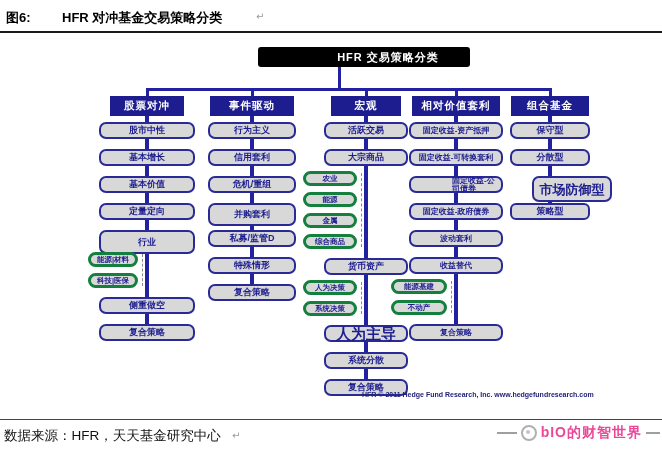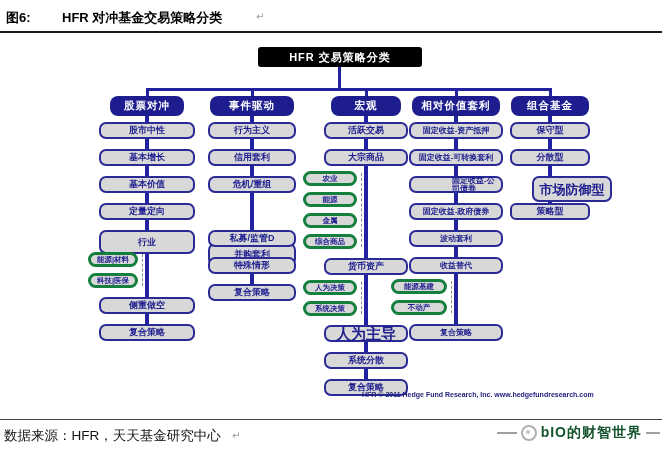--- a/index.html
+++ b/index.html
@@ -6,25 +6,25 @@
   #page{position:relative;width:662px;height:458px;background:#ffffff;overflow:hidden;
         font-family:"Liberation Sans","DejaVu Sans",sans-serif;}
   
   .fig-label{position:absolute;left:6px;top:9px;font-size:13px;font-weight:bold;color:#000;}
   .fig-title{position:absolute;left:62px;top:9px;font-size:13px;font-weight:bold;color:#000;}
   .return-mark{position:absolute;top:11px;font-size:10px;color:#9a9a9a;}
   .head-rule{position:absolute;left:0;top:31px;width:662px;height:2px;background:#1a1a1a;}
   
   .root-box{position:absolute;left:258px;top:47px;width:164px;height:20px;background:#000;
             color:#fff;font-size:11px;font-weight:bold;display:flex;align-items:center;
-            justify-content:center;border-radius:3px;z-index:3;letter-spacing:1px;}
+            justify-content:center;border-radius:3px;z-index:3;letter-spacing:1px;padding-left:48px;}
   .stem{position:absolute;background:#2222a0;z-index:0;}
   .col-header{position:absolute;height:20px;background:#1d1d8f;color:#fff;font-weight:bold;
               font-size:10.5px;display:flex;align-items:center;justify-content:center;
-              border-radius:8px;z-index:3;letter-spacing:1px;}
+              border-radius:0;z-index:3;letter-spacing:1px;}
   .box-child{position:absolute;background:#d8d8d8;border:2px solid #2a2a96;border-radius:7px;
              color:#1d1d8f;font-weight:bold;display:flex;align-items:center;justify-content:center;
              z-index:2;line-height:1;box-sizing:border-box;}
   .vline{position:absolute;width:4px;background:#2222a0;z-index:0;}
   .drop{position:absolute;width:3px;background:#2222a0;z-index:0;}
   .rail{position:absolute;height:3px;background:#2222a0;z-index:0;}
   .pill{position:absolute;background:#d8d8d8;border:3px solid #15803d;border-radius:9px;
         color:#1d1d8f;font-weight:bold;font-size:7.5px;display:flex;align-items:center;
         justify-content:center;z-index:2;line-height:1;box-sizing:border-box;}
   .dash-rail{position:absolute;width:0;border-left:1px dashed #8a8a8a;z-index:1;}
@@ -33,21 +33,21 @@
   
   .foot-rule{position:absolute;left:0;top:419px;width:662px;height:1px;background:#444;}
   .source-note{position:absolute;left:4px;top:427px;font-size:13.5px;color:#111;}
   .source-return{position:absolute;top:430px;font-size:10px;color:#9a9a9a;}
   .watermark{position:absolute;right:2px;top:424px;display:flex;align-items:center;gap:4px;z-index:3;}
   .wm-line{width:20px;height:2px;background:#9f9f9f;}
   .wm-line.short{width:14px;}
   .wm-icon{width:12px;height:12px;border:2px solid #b0b0b0;border-radius:50%;position:relative;}
   .wm-icon:after{content:"";position:absolute;left:3px;top:3px;width:4px;height:4px;
                  background:#c4c4c4;border-radius:50%;}
-  .wm-text{font-size:14px;font-weight:bold;color:#14532d;letter-spacing:1px;}
+  .wm-text{font-size:14px;font-weight:bold;color:#ec4899;letter-spacing:1px;}
 </style>
 </head>
 <body>
 
 <div id="page">
 
   <span class="fig-label">图6:</span>
   <span class="fig-title">HFR 对冲基金交易策略分类</span>
   <span class="return-mark" style="left:256px;">↵</span>
   <div class="head-rule"></div>
@@ -68,21 +68,21 @@
       <div class="pill" style="left: 88px; top: 273px; width: 50px; height: 15px;">科技|医保</div>
       <div class="dash-rail" style="left: 142px; top: 254px; height: 32px;"></div>
       <div class="box-child" style="left: 99px; top: 297px; width: 96px; height: 17px; font-size: 9px;">侧重做空</div>
       <div class="box-child" style="left: 99px; top: 324px; width: 96px; height: 17px; font-size: 9px;">复合策略</div>
       <div class="vline" style="left: 145px; top: 114px; height: 218.5px;"></div>
       <div class="drop" style="left: 250.5px; top: 88px; height: 8px;"></div>
       <div class="col-header" style="left: 210px; top: 96px; width: 84px;">事件驱动</div>
       <div class="box-child" style="left: 208px; top: 122px; width: 88px; height: 17px; font-size: 9px;">行为主义</div>
       <div class="box-child" style="left: 208px; top: 149px; width: 88px; height: 17px; font-size: 9px;">信用套利</div>
       <div class="box-child" style="left: 208px; top: 176px; width: 88px; height: 17px; font-size: 9px;">危机/重组</div>
-      <div class="box-child" style="left: 208px; top: 203px; width: 88px; height: 23px; font-size: 9px; margin-top: 40px;">并购套利</div>
+      <div class="box-child" style="left: 208px; top: 203px; width: 88px; height: 23px; font-size: 9px;">并购套利</div>
       <div class="box-child" style="left: 208px; top: 230px; width: 88px; height: 17px; font-size: 9px;">私募/监管D</div>
       <div class="box-child" style="left: 208px; top: 257px; width: 88px; height: 17px; font-size: 9px;">特殊情形</div>
       <div class="box-child" style="left: 208px; top: 284px; width: 88px; height: 17px; font-size: 9px;">复合策略</div>
       <div class="vline" style="left: 250px; top: 114px; height: 178.5px;"></div>
       <div class="drop" style="left: 364.5px; top: 88px; height: 8px;"></div>
       <div class="col-header" style="left: 331px; top: 96px; width: 70px;">宏观</div>
       <div class="box-child" style="left: 324px; top: 122px; width: 84px; height: 17px; font-size: 9px;">活跃交易</div>
       <div class="box-child" style="left: 324px; top: 149px; width: 84px; height: 17px; font-size: 9px;">大宗商品</div>
       <div class="pill" style="left: 303px; top: 171px; width: 54px; height: 15px;">农业</div>
       <div class="pill" style="left: 303px; top: 192px; width: 54px; height: 15px;">能源</div>

